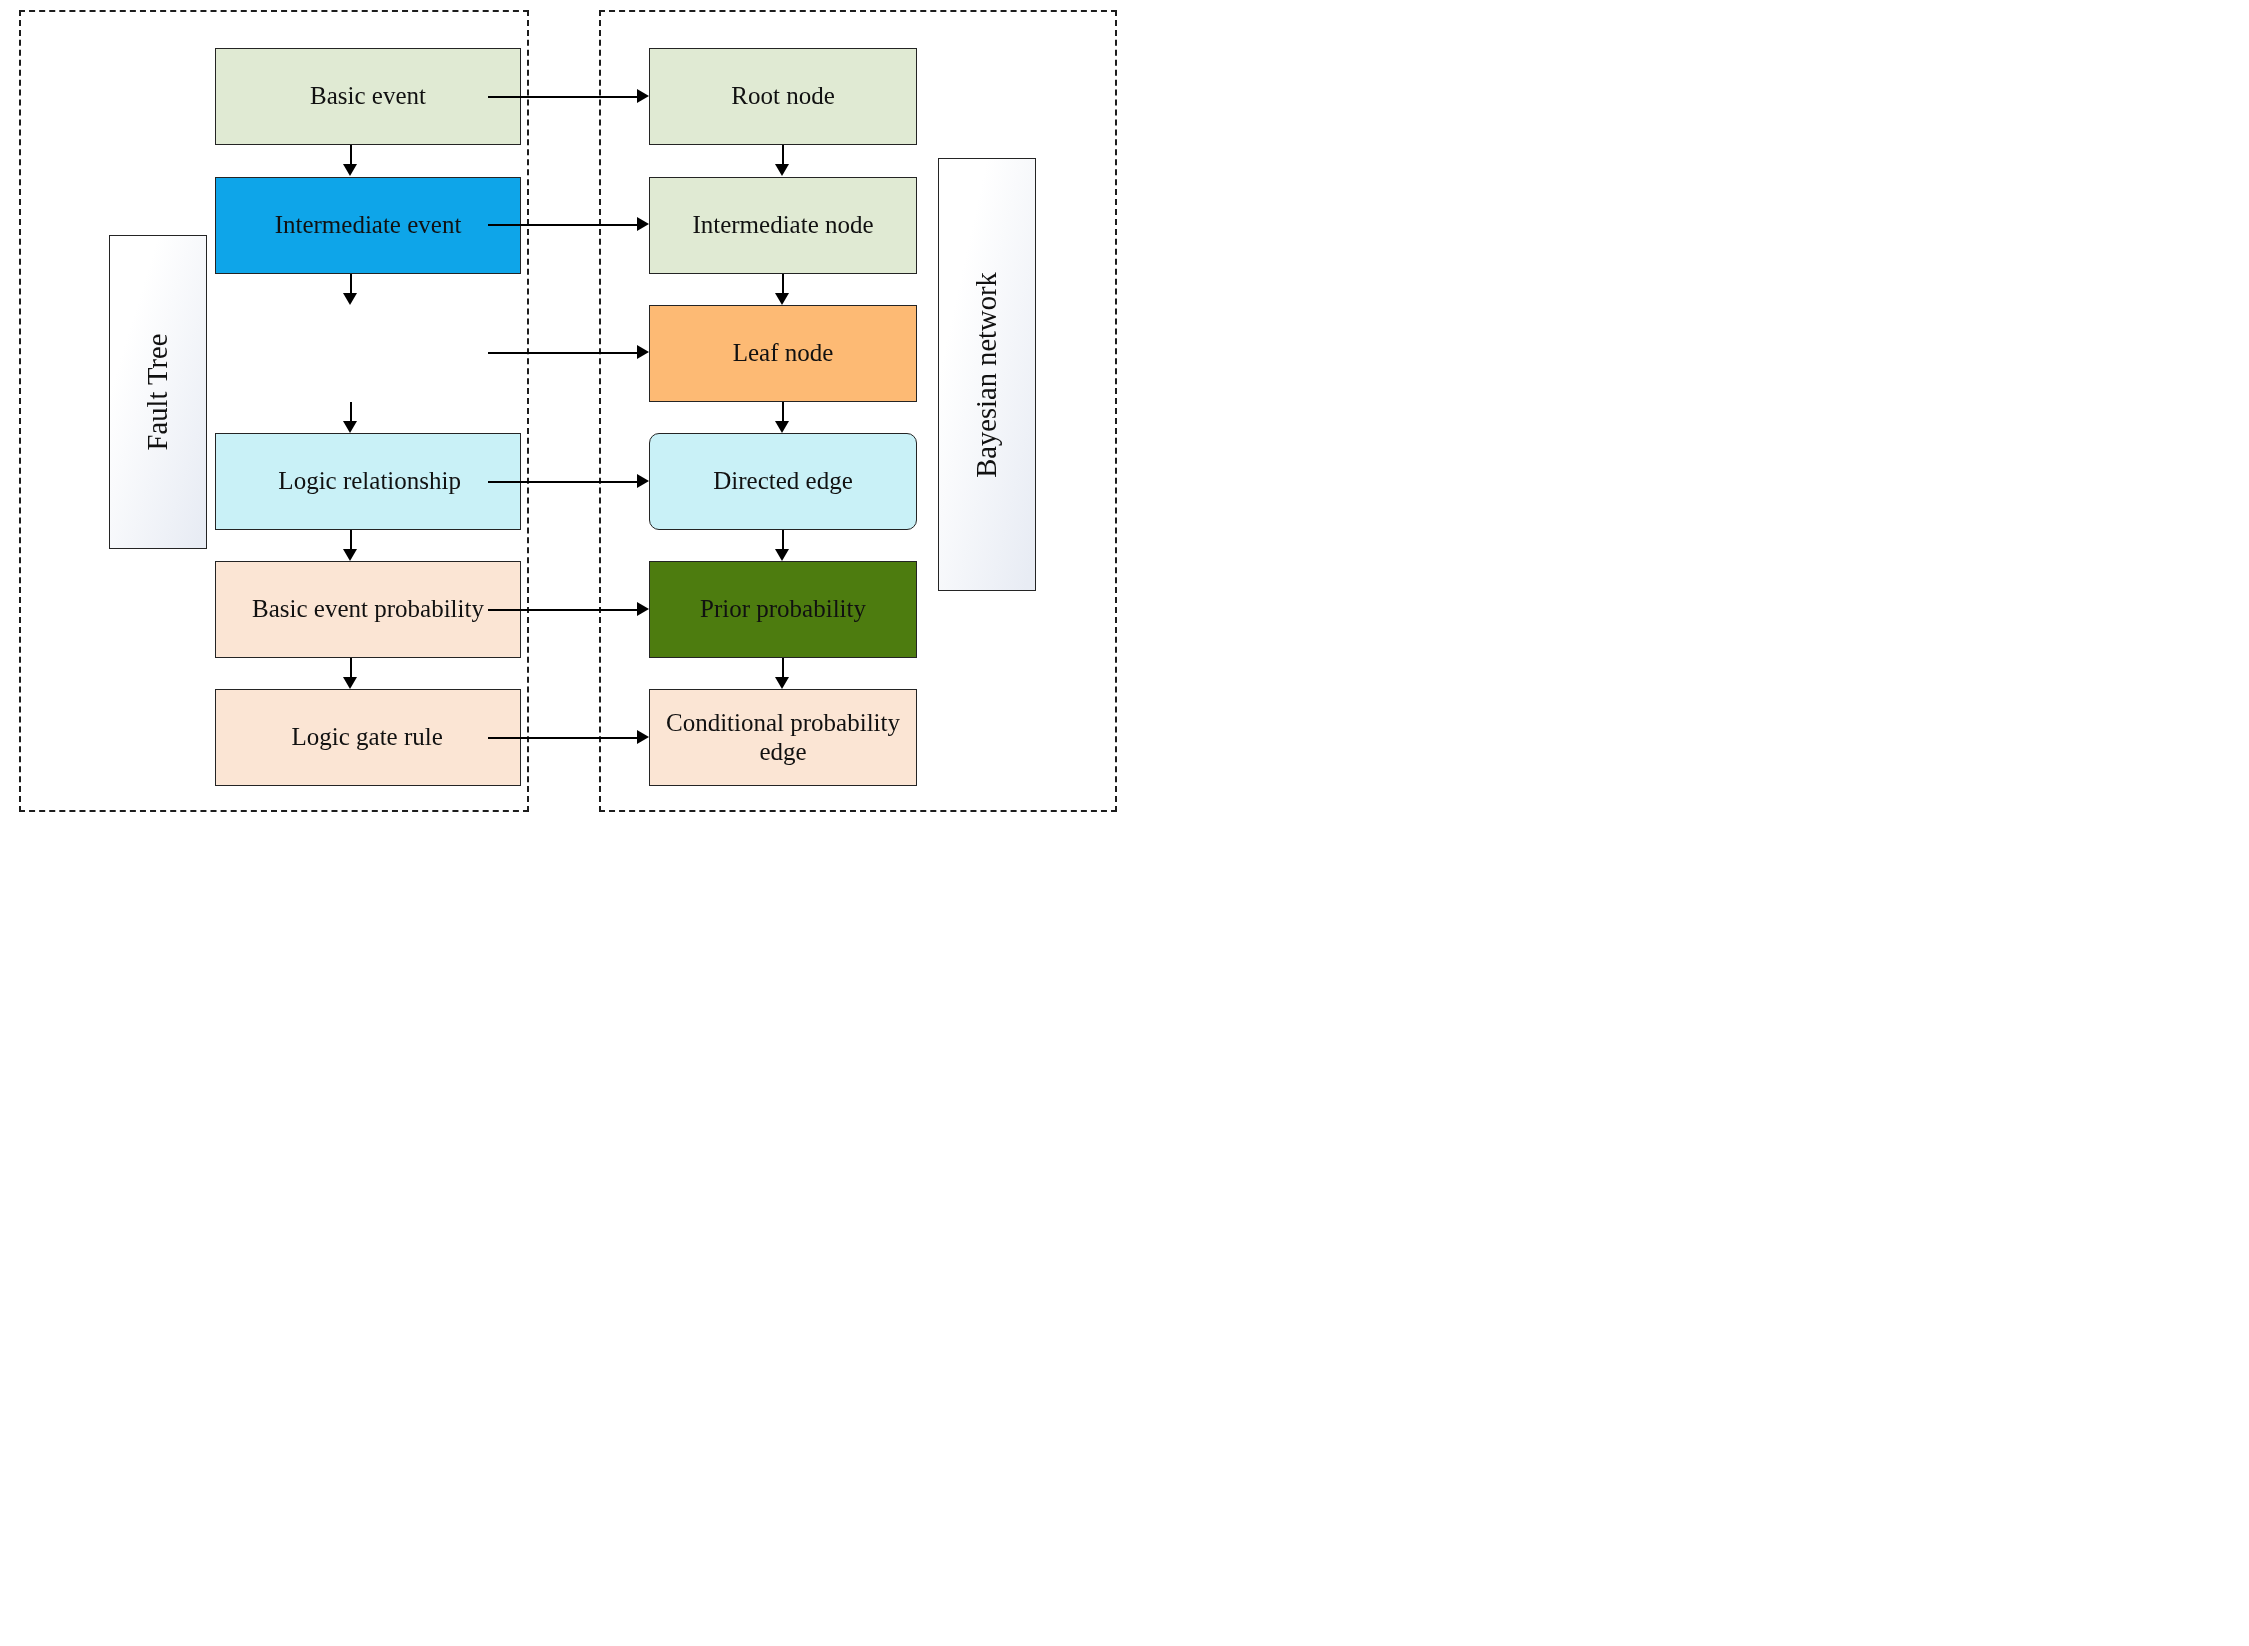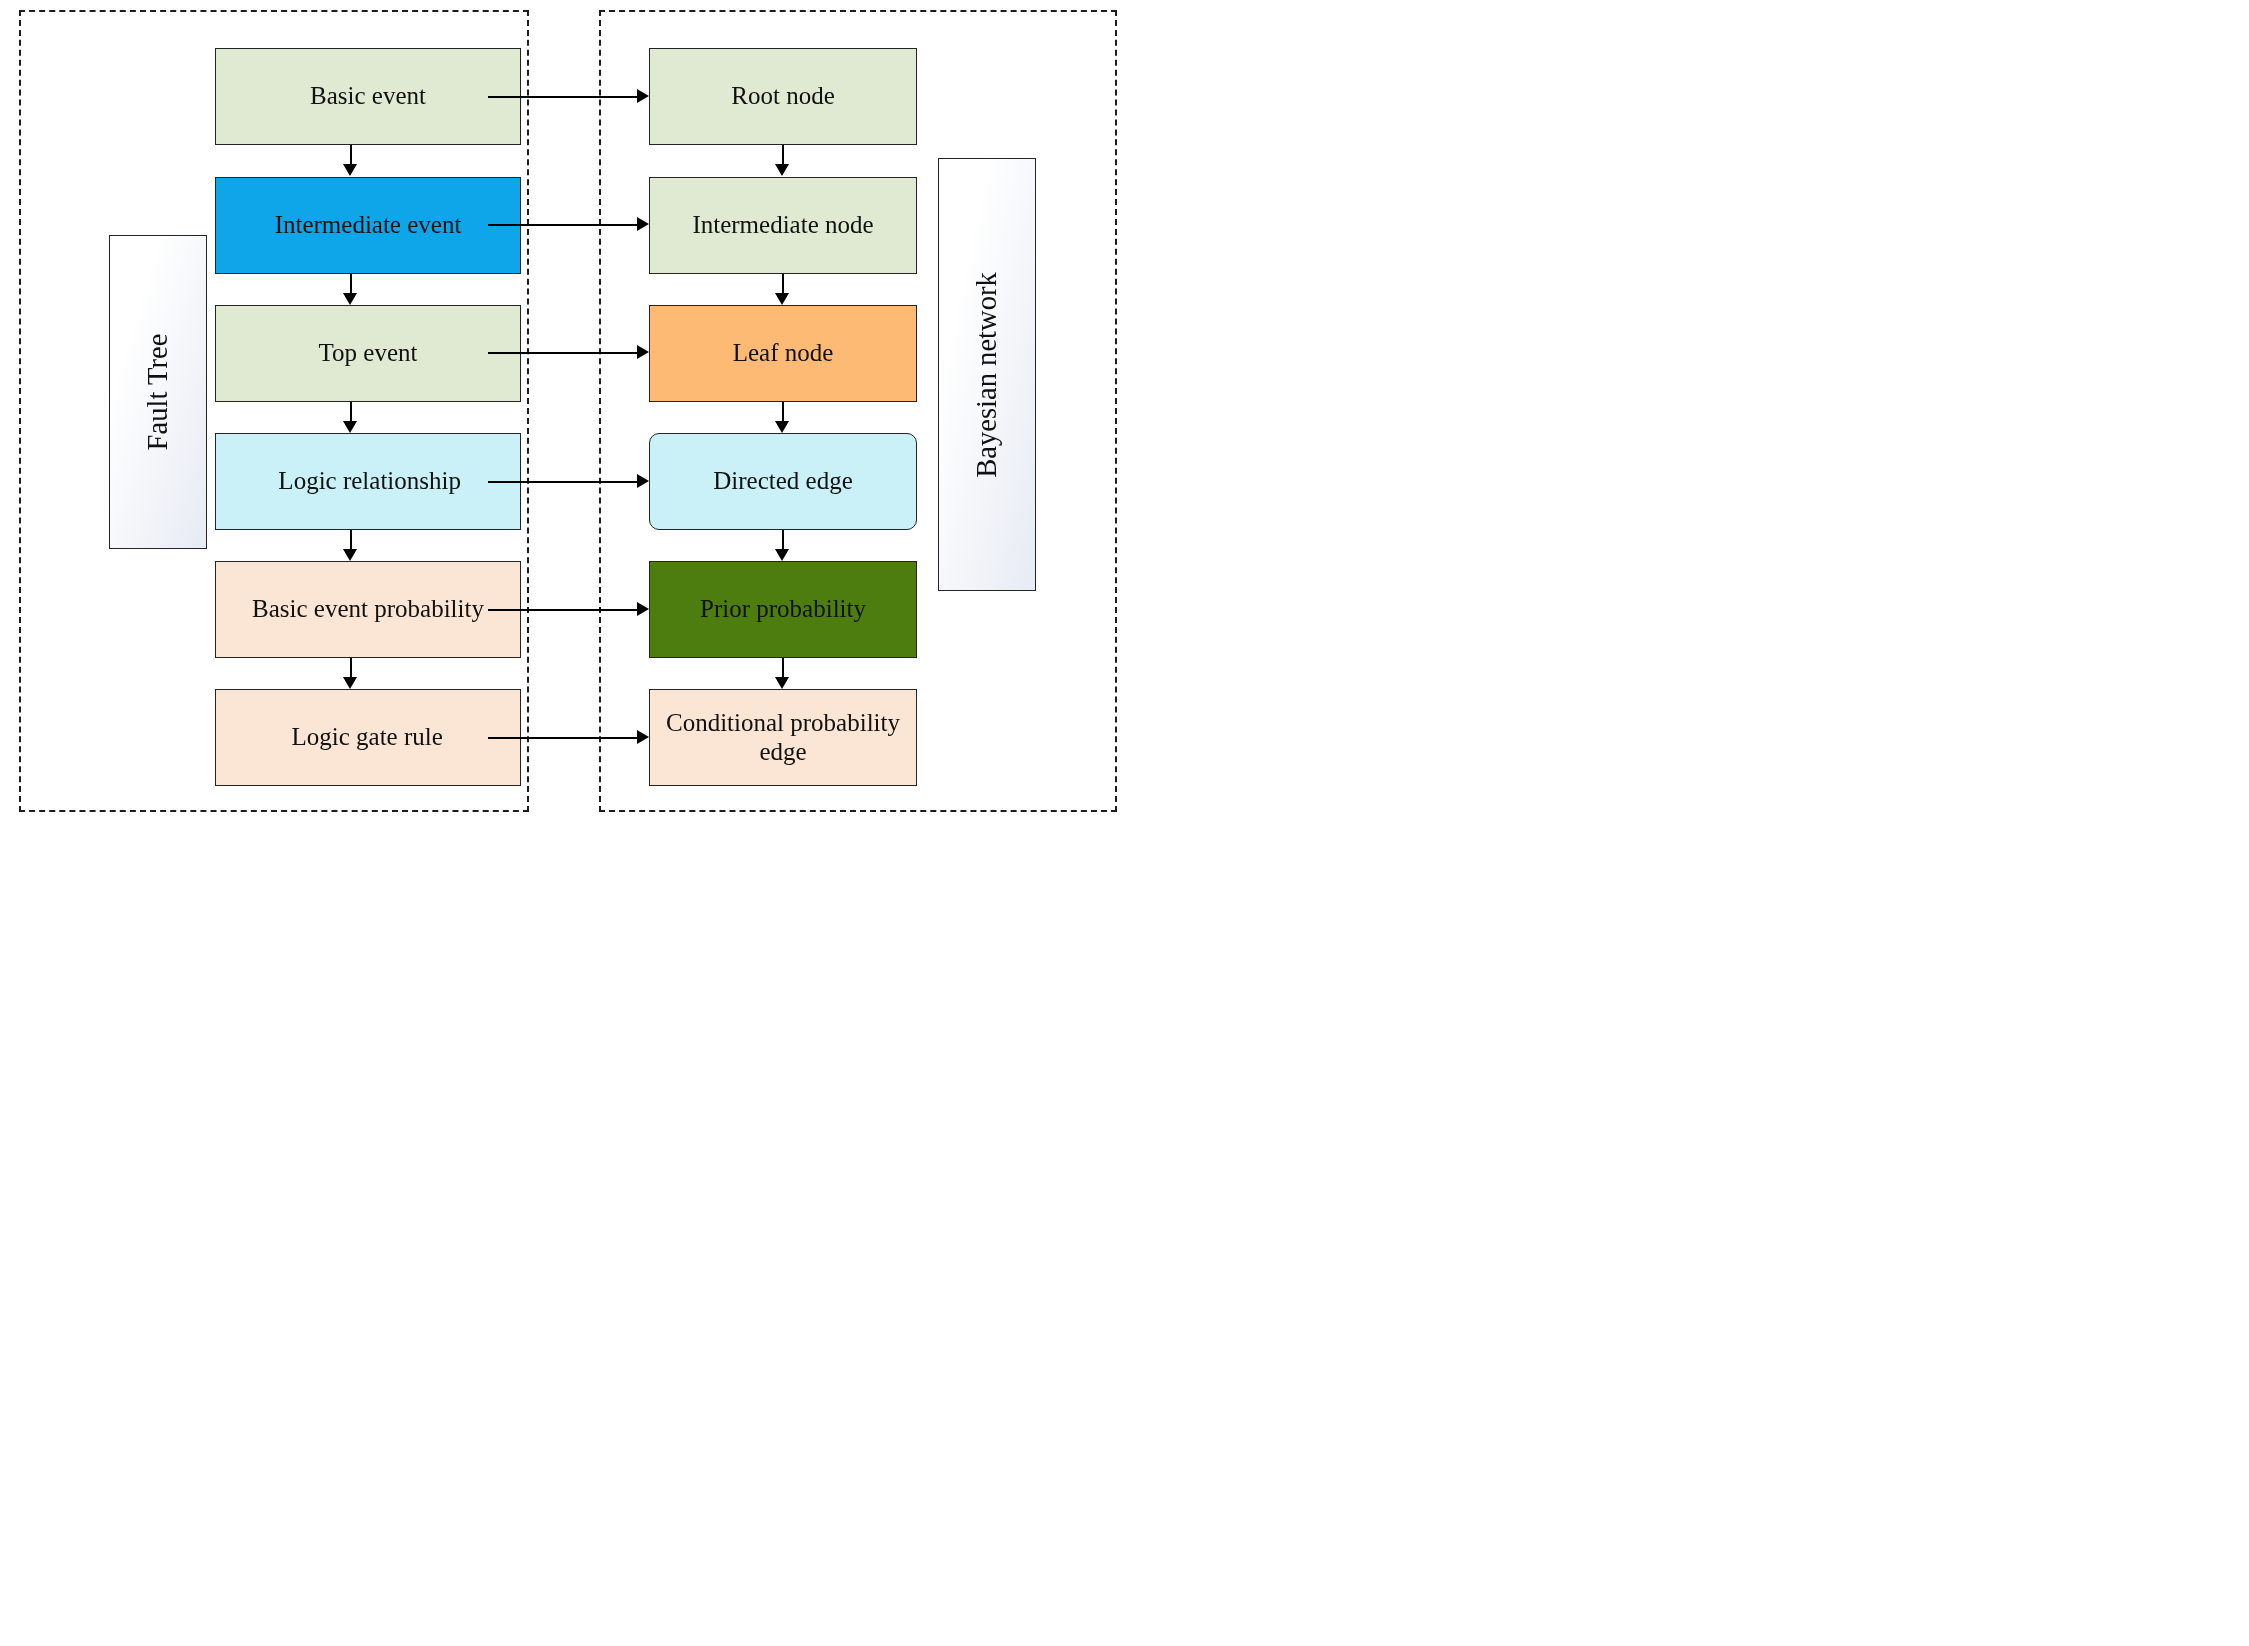--- a/index.html
+++ b/index.html
@@ -102,23 +102,20 @@
   <div class="side-label" style="left:938px; top:158px; width:98px; height:433px">
     <span class="vtext">Bayesian network</span>
   </div>
 
   <div class="box col-l row0" style="background: rgb(224, 234, 211);">
     <span>Basic event</span>
   </div>
   <div class="box col-l row1" style="background: #0ea5e9;">
     <span>Intermediate event</span>
   </div>
-  <div class="box col-l row2" style="background: rgb(224, 234, 211);">
-    <span>Top event</span>
-  </div>
   <div class="box col-l row3" style="background: rgb(201, 241, 247); padding-left: 12px;">
     <span>Logic relationship</span>
   </div>
   <div class="box col-l row4" style="background: rgb(251, 229, 212);">
     <span>Basic event probability</span>
   </div>
   <div class="box col-l row5" style="background: rgb(251, 229, 212); padding-left: 7px;">
     <span>Logic gate rule</span>
   </div>
 

